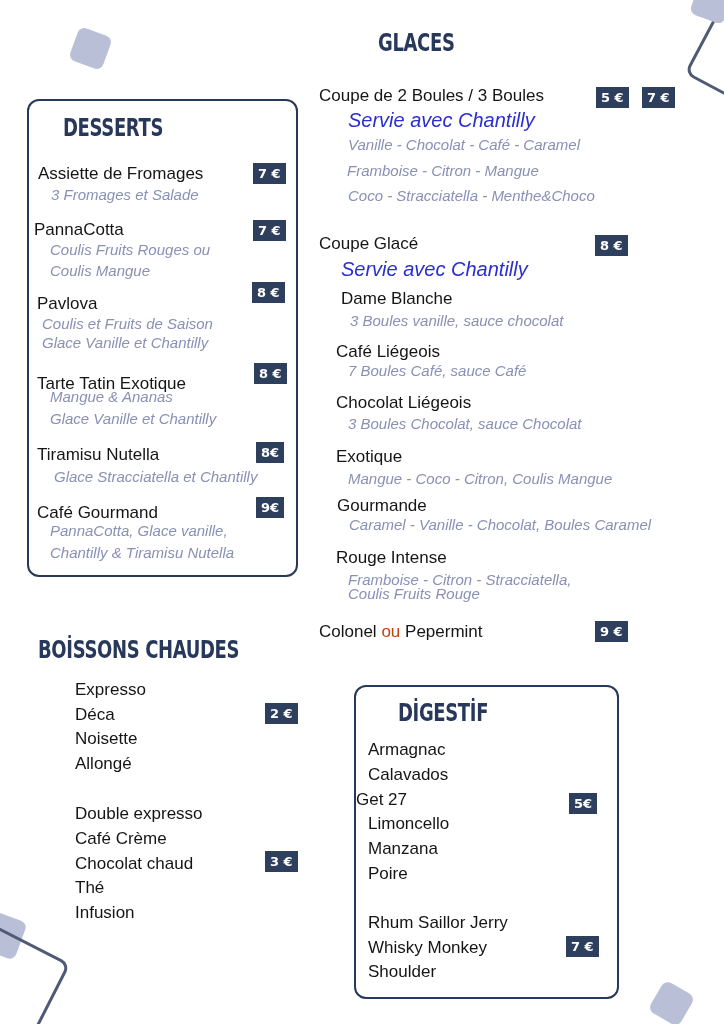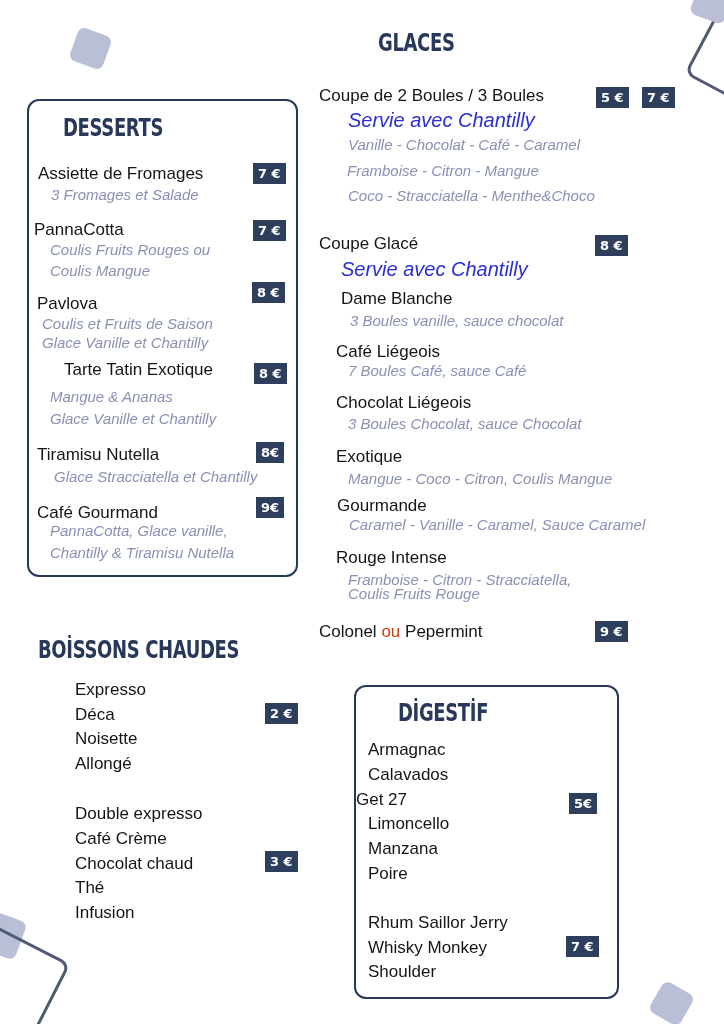--- a/index.html
+++ b/index.html
@@ -86,21 +86,21 @@
   <div class="item" style="left:336px; top:342px;">Café Liégeois</div>
   <div class="sub" style="left:348px; top:362px;">7 Boules Café, sauce Café</div>
 
   <div class="item" style="left:336px; top:393px;">Chocolat Liégeois</div>
   <div class="sub" style="left:348px; top:415px;">3 Boules Chocolat, sauce Chocolat</div>
 
   <div class="item" style="left:336px; top:447px;">Exotique</div>
   <div class="sub" style="left:348px; top:470px;">Mangue - Coco - Citron, Coulis Mangue</div>
 
   <div class="item" style="left:337px; top:496px;">Gourmande</div>
-  <div class="sub" style="left:349px; top:516px;">Caramel - Vanille - Caramel, Sauce Caramel</div>
+  <div class="sub" style="left:349px; top:516px;">Caramel - Vanille - Chocolat, Boules Caramel</div>
 
   <div class="item" style="left:336px; top:548px;">Rouge Intense</div>
   <div class="sub tight" style="left:348px; top:573px;">Framboise - Citron - Stracciatella,</div>
   <div class="sub tight" style="left:348px; top:587px;">Coulis Fruits Rouge</div>
 
   <div class="item" style="left:319px; top:622px;">
     <span>Colonel</span>
     <span class="ou">ou</span>
     <span>Pepermint</span>
   </div>
@@ -117,21 +117,21 @@
 <div class="item" style="left:34px; top:220px;">PannaCotta</div>
 <div class="price" style="left:253px; top:220px;">7 €</div>
 <div class="sub" style="left:50px; top:241px;">Coulis Fruits Rouges ou</div>
 <div class="sub" style="left:50px; top:262px;">Coulis Mangue</div>
 
 <div class="item" style="left:37px; top:294px;">Pavlova</div>
 <div class="price" style="left:252px; top:282px;">8 €</div>
 <div class="sub" style="left:42px; top:315px;">Coulis et Fruits de Saison</div>
 <div class="sub" style="left:42px; top:334px;">Glace Vanille et Chantilly</div>
 
-<div class="item" style="left:37px; top:360px;margin-left:27px;">Tarte Tatin Exotique</div>
+<div class="item" style="left:37px; top:374px;">Tarte Tatin Exotique</div>
 <div class="price" style="left:254px; top:363px;">8 €</div>
 <div class="sub" style="left:50px; top:388px;">Mangue &amp; Ananas</div>
 <div class="sub" style="left:50px; top:410px;">Glace Vanille et Chantilly</div>
 
 <div class="item" style="left:37px; top:445px;">Tiramisu Nutella</div>
 <div class="price" style="left:256px; top:442px;">8€</div>
 <div class="sub" style="left:54px; top:468px;">Glace Stracciatella et Chantilly</div>
 
 <div class="item" style="left:37px; top:503px;">Café Gourmand</div>
 <div class="price" style="left:256px; top:497px;">9€</div>

